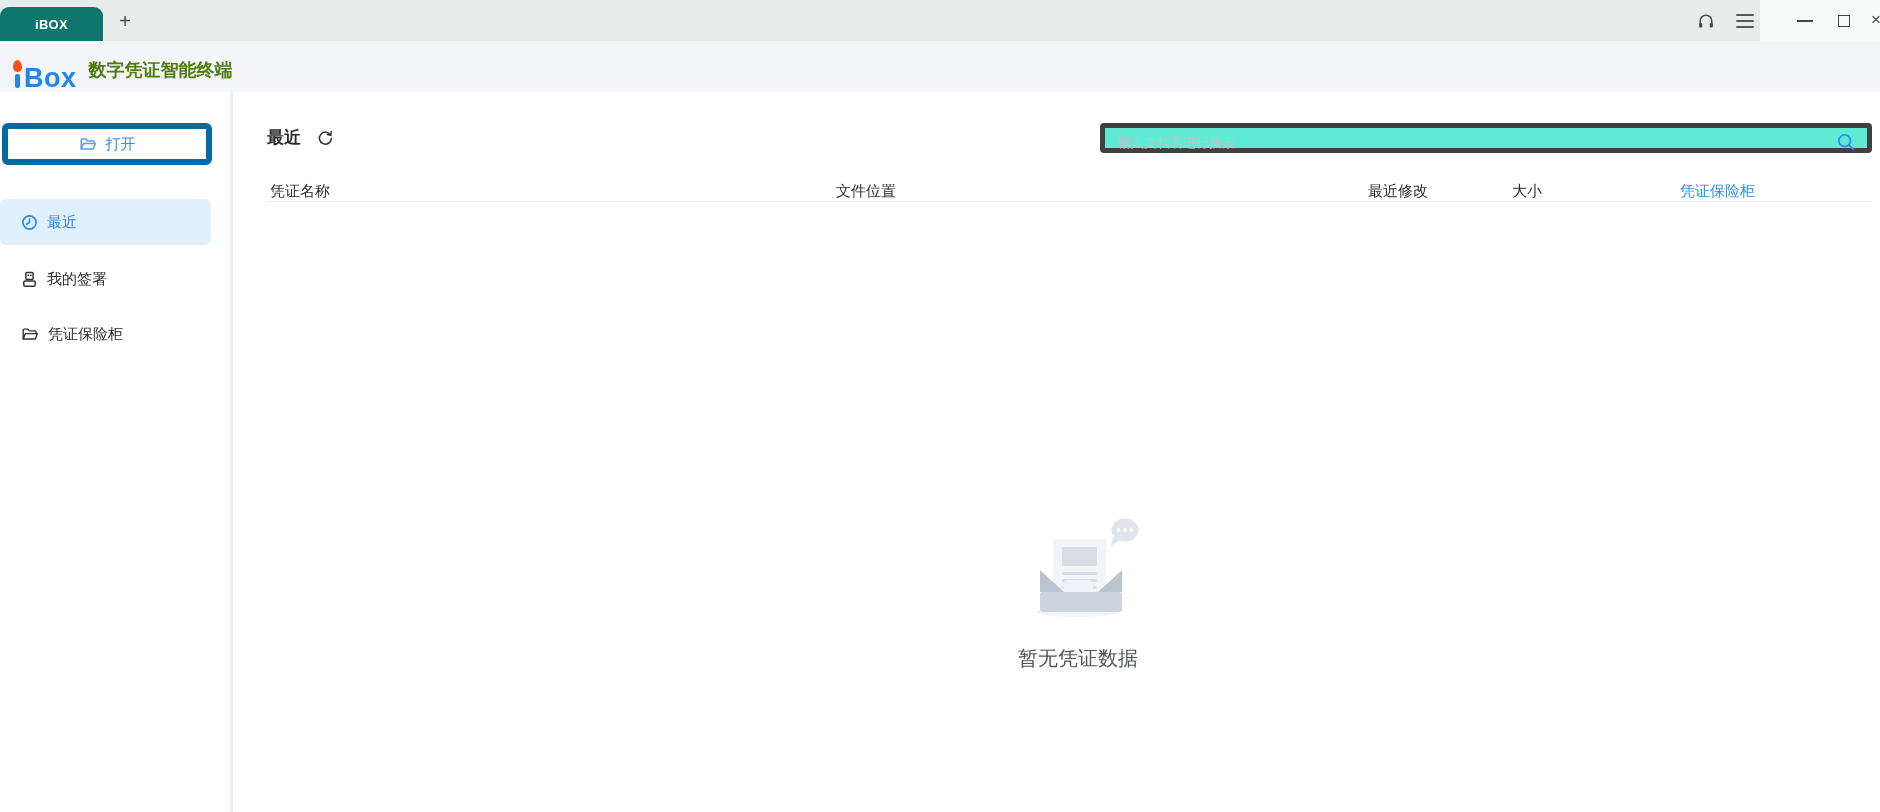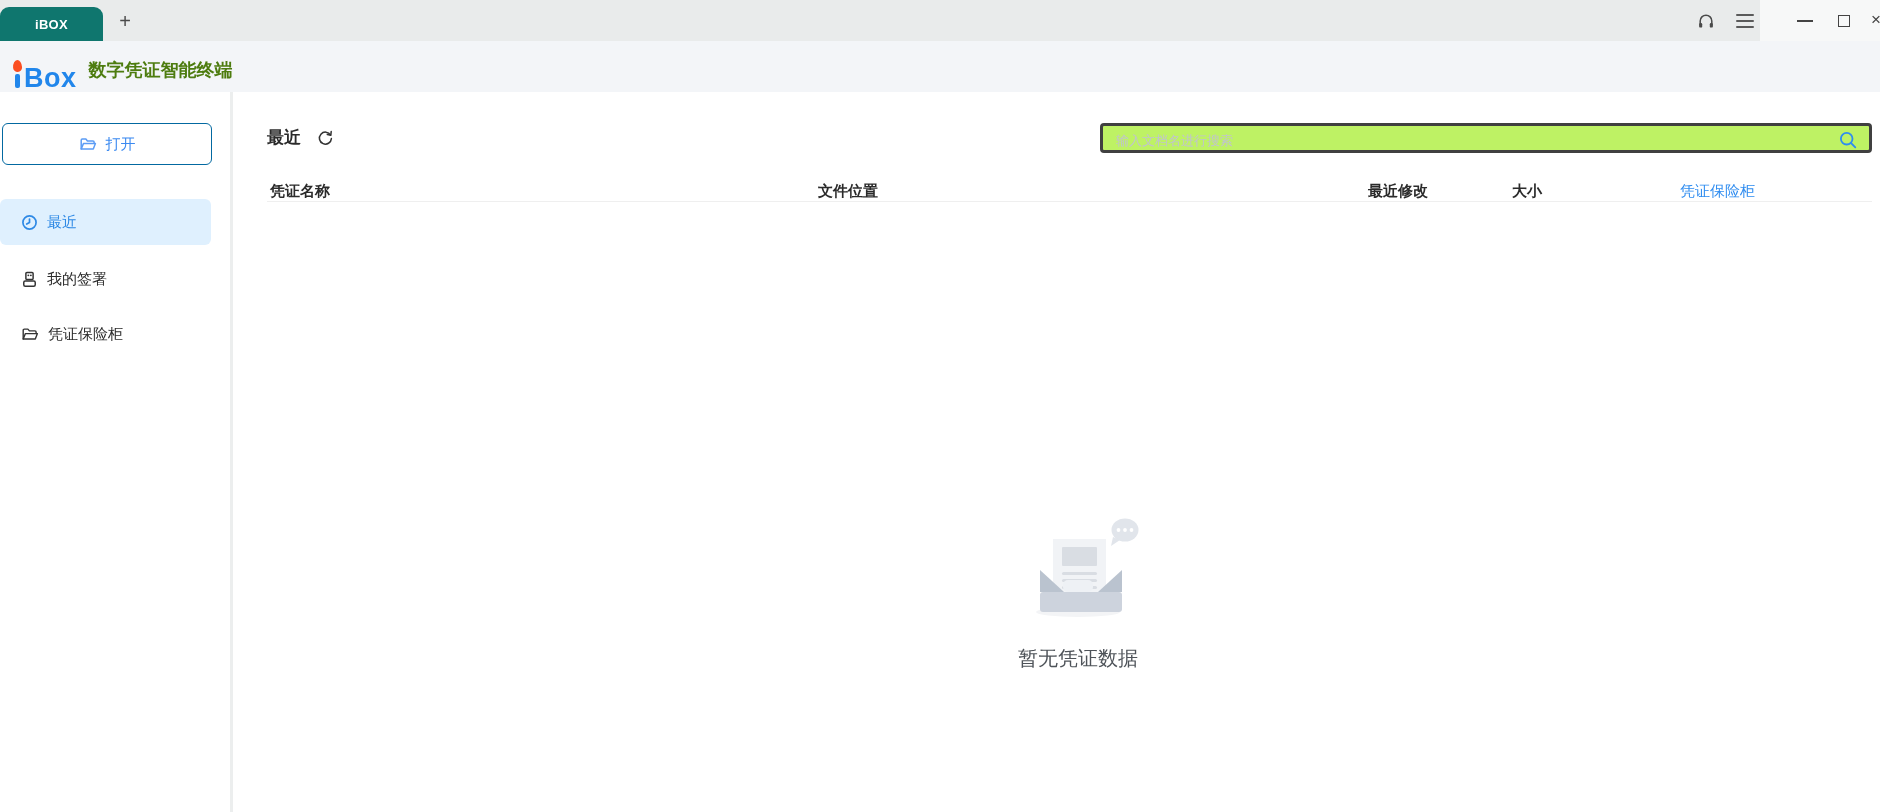--- a/index.html
+++ b/index.html
@@ -32,41 +32,41 @@
   .flame { width:9px; height:12px; background:#FB4E21;
            border-radius:50% 50% 50% 50% / 62% 62% 38% 38%; transform:rotate(-3deg); }
   .i-stem { width:5px; height:14px; background:#2186EB; border-radius:2px; margin-top:2px; }
   .box-text { font-size:27px; font-weight:800; color:#2186EB; line-height:.85; letter-spacing:.5px; margin-left:2px; }
   .app-title { font-size:18px; font-weight:bold; color:#4d7c0f; margin-left:12px; padding-top:6px; }
 
   
   .sidebar { position:absolute; left:0; top:92px; width:233px; height:720px; background:#fff;
              border-right:3px solid #ECEEEE; }
   .open-btn { position:absolute; left:2px; top:31px; width:210px; height:42px; background:#fff;
-              border:1px solid #0369a1; border-radius:6px; display:flex; align-items:center;
+              border:6px solid #0369a1; border-radius:6px; display:flex; align-items:center;
               justify-content:center; gap:9px; color:#3C8AF0; font-size:15px; cursor:pointer; }
   .nav-item { position:absolute; left:0; width:211px; height:46px; border-radius:6px;
               display:flex; align-items:center; padding-left:21px; gap:9px; font-size:15px;
               color:#2b2b2b; cursor:pointer; }
   .nav-item.active { background:#DFF0FE; color:#2E89E5; }
   .nav-item svg { flex:0 0 auto; }
 
   
   .section-title { position:absolute; left:267px; top:126px; font-size:17px; font-weight:bold; color:#2b2b2b; }
   .refresh-btn { position:absolute; left:317px; top:129px; width:18px; height:18px; cursor:pointer; }
-  .search-box { position:absolute; left:1100px; top:123px; width:772px; height:30px; background:#bef264;
-                border:3px solid #404040; border-radius:4px; }
+  .search-box { position:absolute; left:1100px; top:123px; width:772px; height:30px; background:#5eead4;
+                border:5px solid #404040; border-radius:4px; }
   .search-box input { position:absolute; left:0; top:0; width:718px; height:28px; border:none; outline:none;
                       background:transparent; padding-left:13px; font-size:13px; color:#333;
                       font-family:"Liberation Sans","DejaVu Sans",sans-serif; }
   .search-box input::placeholder { color:#C0C4CC; }
   .search-icon { position:absolute; right:11px; top:4px; width:20px; height:20px; cursor:pointer; }
 
-  .th { position:absolute; top:182px; font-size:15px; font-weight:bold; color:#2b2b2b; }
-  .th-name { left:270px; } .th-path { left:818px; } .th-mod { left:1368px; } .th-size { left:1512px; }
+  .th { position:absolute; top:182px; font-size:15px; font-weight:normal; color:#2b2b2b; }
+  .th-name { left:270px; } .th-path { left:836px; } .th-mod { left:1368px; } .th-size { left:1512px; }
   .clear-all { position:absolute; left:1680px; top:182px; font-size:15px; color:#2E8CF0; cursor:pointer; }
   .head-divider { position:absolute; left:267px; top:201px; width:1605px; height:1px; background:#EFEFEF; }
 
   
   .empty { position:absolute; left:1016px; top:513px; width:124px; text-align:center; }
   .empty-text { margin-top:24px; font-size:20px; color:#4E5359;text-align:center; }
 </style>
 </head>
 <body>
 

